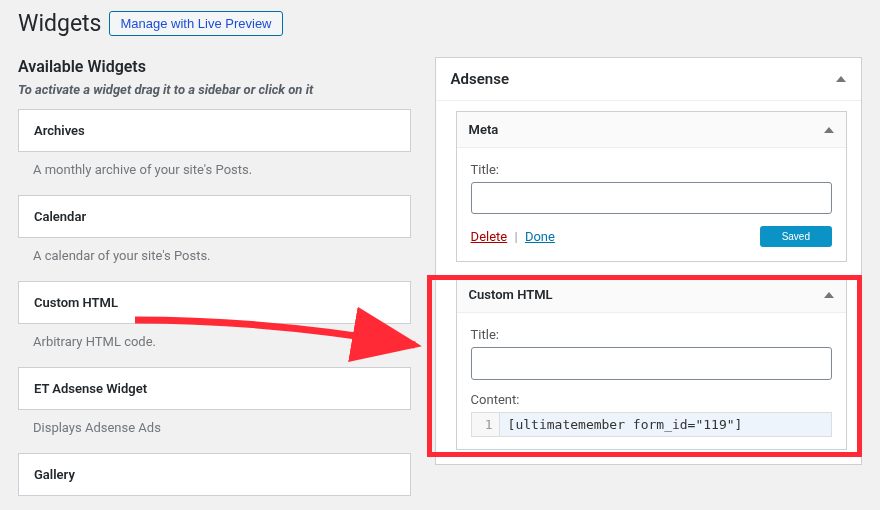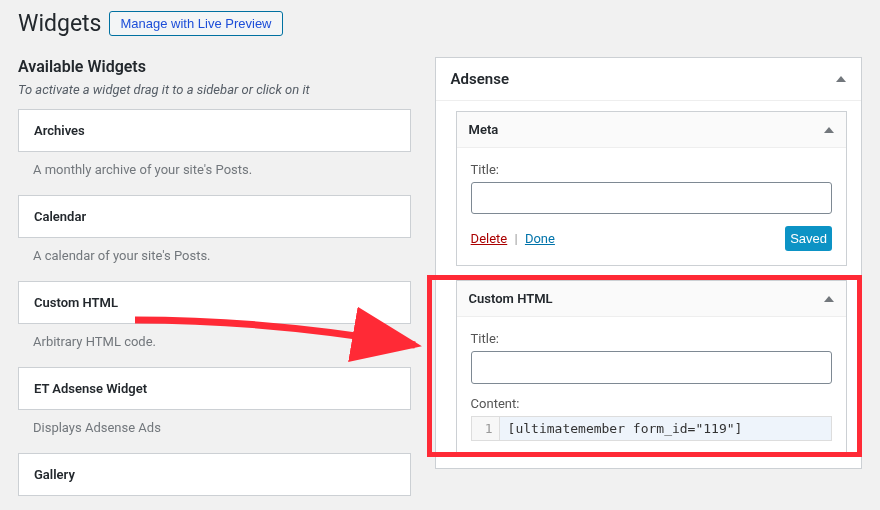--- a/index.html
+++ b/index.html
@@ -46,20 +46,21 @@
   h2.avail {
     font-size: 16px;
     font-weight: 600;
     margin-bottom: 6px;
   }
   p.help {
     font-size: 13px;
     color: #555d66;
     font-style: italic;
     margin-bottom: 12px;
+    font-weight: bold;
   }
   .avail-widget {
     background: #fff;
     border: 1px solid #ccd0d4;
     padding: 13px 15px;
     font-size: 13px;
     font-weight: 600;
     color: #23282d;
     margin-bottom: 0;
     cursor: move;
@@ -126,23 +127,23 @@
     padding: 0 14px 14px 14px;
     font-size: 13px;
   }
   .link-red { color: #a00; text-decoration: underline; cursor:pointer;}
   .link-blue { color: #0073aa; text-decoration: underline; cursor:pointer;}
   .sep { color: #999; margin: 0 4px;}
   .btn-saved {
     background: #008ec2;
     color: #fff;
     border: none;
-    padding: 5px 5px;
+    padding: 5px 22px;
     border-radius: 3px;
-    font-size: 13px;
+    font-size: 10px;
     cursor: default;
     opacity: 0.95;
   }
   .triangle-up {
     width: 0; height: 0;
     border-left: 5px solid transparent;
     border-right: 5px solid transparent;
     border-bottom: 6px solid #72777c;
   }
   

